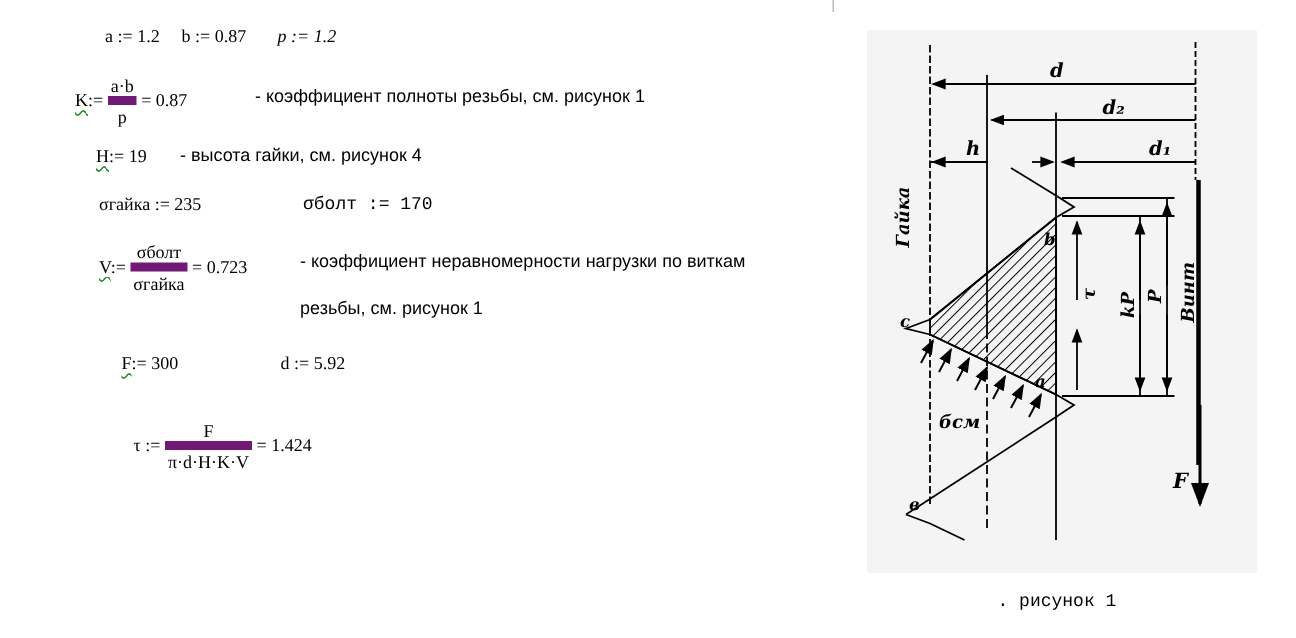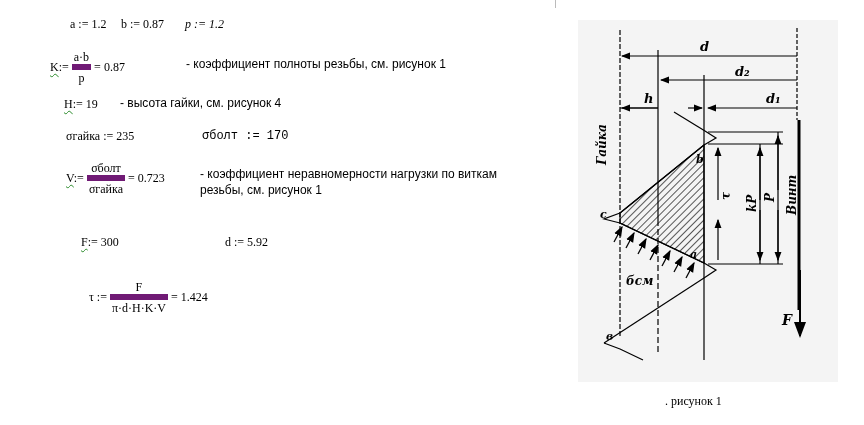--- a/index.html
+++ b/index.html
@@ -6,21 +6,21 @@
   body { width:864px; height:425px; position:relative; overflow:hidden; font-family:"Liberation Serif", serif; color:#000; }
   .math { position:absolute; font-family:"Liberation Serif", serif; font-size:12px; white-space:nowrap; line-height:14px; }
   .note { position:absolute; font-family:"Liberation Sans", sans-serif; font-size:12px; white-space:nowrap; line-height:15px; }
   .wavy { text-decoration: underline wavy #2a8a2a; text-decoration-thickness:1px; text-underline-offset:2px; }
   .frac { display:inline-block; vertical-align:middle; text-align:center; }
   .frac .num { display:block; padding:0 2px; border-bottom:6px solid #701a75; line-height:14px; }
   .frac .den { display:block; padding:0 2px; line-height:16px; }
   .cursor-mark { position:absolute; left:555px; top:0; width:1px; height:8px; background:#bbb; }
   .figure { position:absolute; left:578px; top:20px; width:260px; height:362px; background:#f4f4f4; }
   .figure svg { position:absolute; left:0; top:0; }
-  .caption { position:absolute; left:665px; top:394px; font-family:Liberation Serif, serif; font-size:12px; }
+  .caption { position:absolute; left:665px; top:394px; font-family:Liberation Mono, monospace; font-size:12px; }
 </style>
 </head>
 <body>
 
 <div class="cursor-mark"></div>
 
 <div class="math" style="left:70px;top:17px;">
   <span>a</span>
   <span>:=</span>
   <span>1.2</span>
@@ -37,21 +37,21 @@
 </div>
 
 <div class="math" style="left:50px;top:50px;">
   <span class="wavy">K</span><span>:=</span>
   <span class="frac">
     <span class="num">a·b</span>
     <span class="den">p</span>
   </span>
   <span>= 0.87</span>
 </div>
-<div class="note" style="left:170px;top:57px;margin-left:16px;">- коэффициент полноты резьбы, см. рисунок 1</div>
+<div class="note" style="left:170px;top:57px;">- коэффициент полноты резьбы, см. рисунок 1</div>
 
 <div class="math" style="left:64px;top:97px;">
   <span class="wavy">H</span><span>:=</span>
   <span>19</span>
 </div>
 <div class="note" style="left:120px;top:96px;">- высота гайки, см. рисунок 4</div>
 
 <div class="math" style="left:66px;top:129px;">
   <span>σгайка</span>
   <span>:=</span>
@@ -65,27 +65,27 @@
 
 <div class="math" style="left:66px;top:161px;">
   <span class="wavy">V</span><span>:=</span>
   <span class="frac">
     <span class="num">σболт</span>
     <span class="den">σгайка</span>
   </span>
   <span>= 0.723</span>
 </div>
 <div class="note" style="left:200px;top:167px;">- коэффициент неравномерности нагрузки по виткам</div>
-<div class="note" style="left:200px;top:183px;">резьбы, см. рисунок 1</div>
+<div class="note" style="left:200px;top:198px;">резьбы, см. рисунок 1</div>
 
 <div class="math" style="left:81px;top:235px;">
   <span class="wavy">F</span><span>:=</span>
   <span>300</span>
 </div>
-<div class="math" style="left:187px;top:235px;margin-left:38px;">
+<div class="math" style="left:187px;top:235px;">
   <span>d</span>
   <span>:=</span>
   <span>5.92</span>
 </div>
 
 <div class="math" style="left:89px;top:280px;">
   <span>τ</span>
   <span>:=</span>
   <span class="frac">
     <span class="num">F</span>

